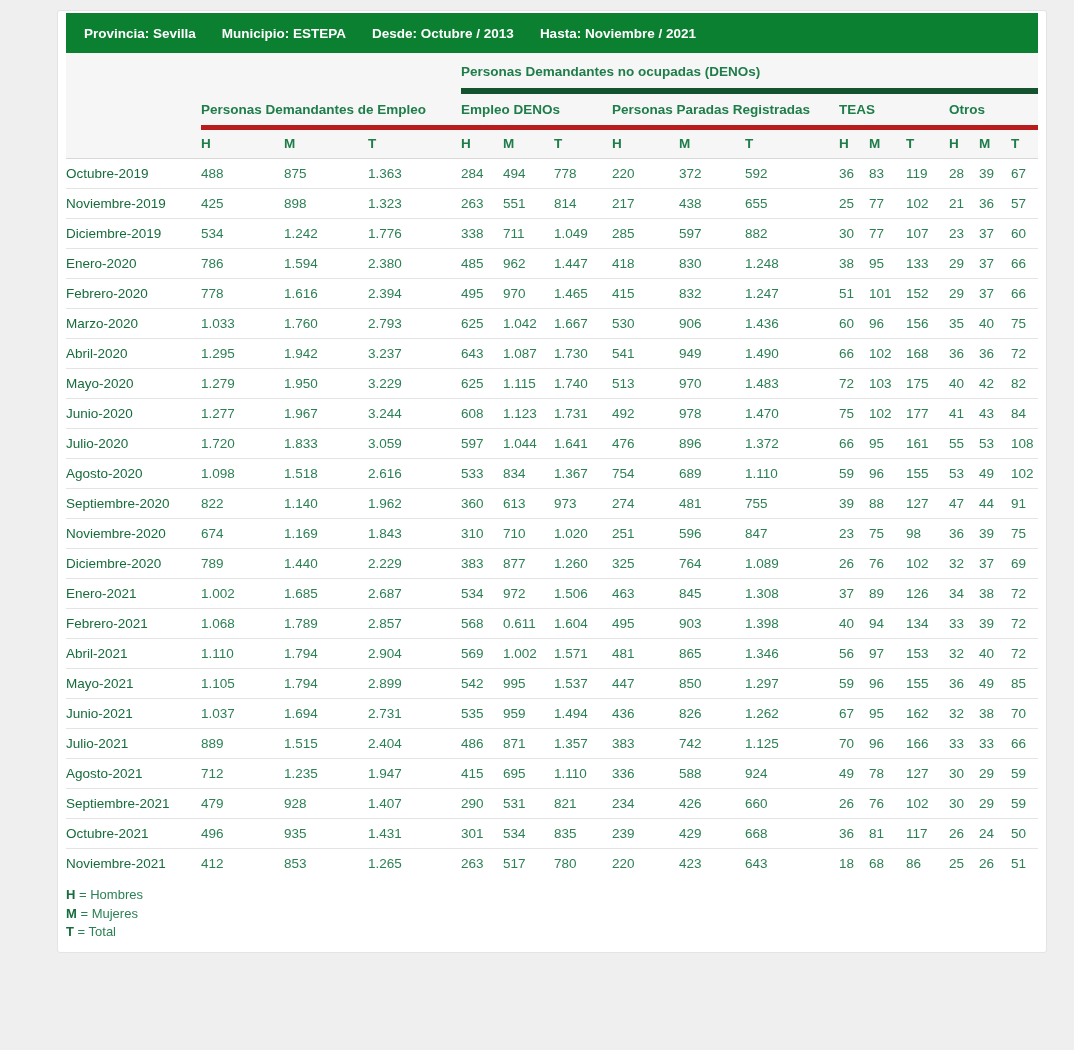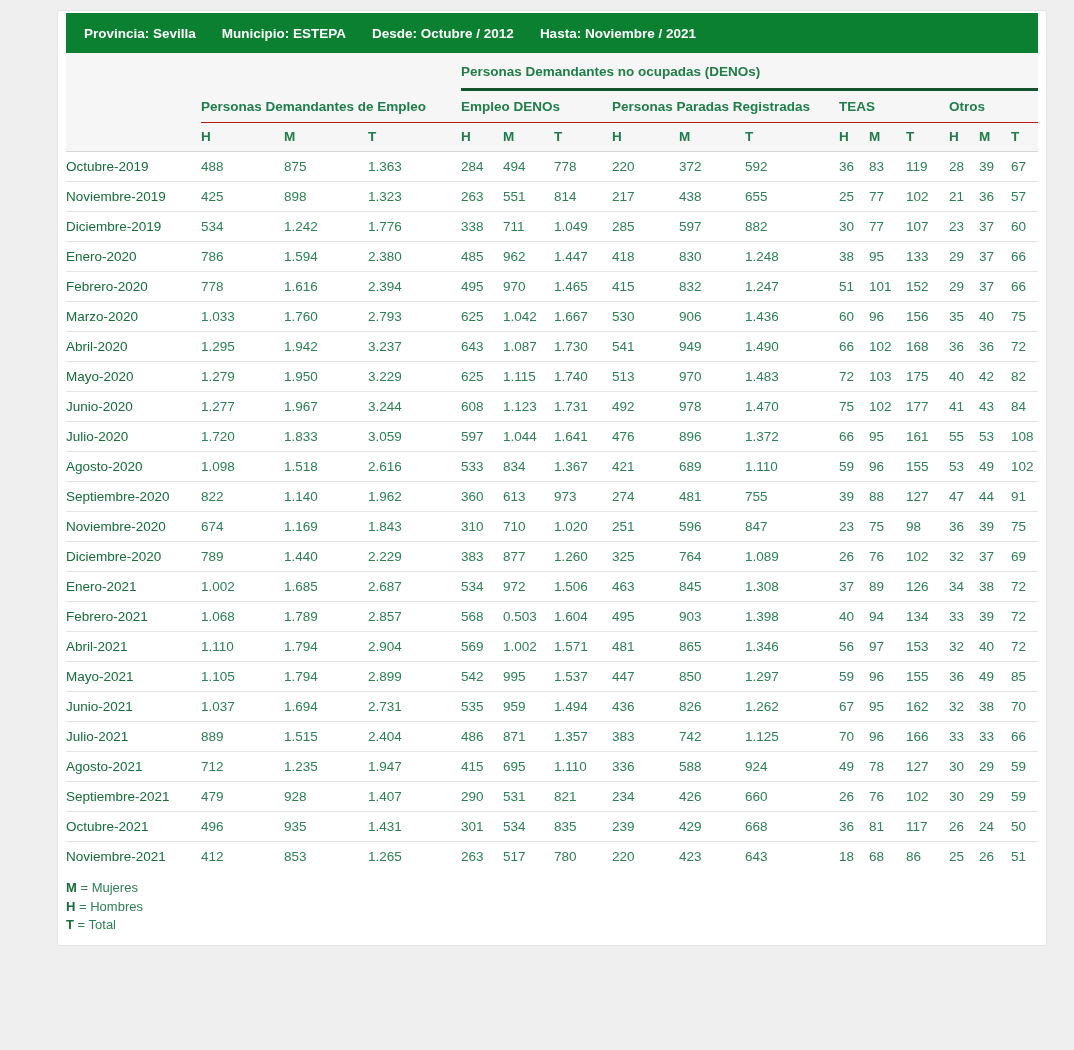--- a/index.html
+++ b/index.html
@@ -40,23 +40,23 @@
     background: #f6f6f6;
     text-align: left;
     vertical-align: bottom;
     color: #1e7d49;
     font-size: 13.5px;
     font-weight: 600;
     white-space: nowrap;
     overflow: visible;
   }
   tr.span-row th { padding: 11px 0 9px 0; }
-  tr.span-row th.span-deno { border-bottom: 3px solid #14532d; }
+  tr.span-row th.span-deno { border-bottom: 6px solid #14532d; }
   tr.group-row th { padding: 8px 0 8px 0; }
-  tr.group-row th.grp { border-bottom: 1px solid #b91c1c; }
+  tr.group-row th.grp { border-bottom: 5px solid #b91c1c; }
   tr.sub-row th {
     padding: 6px 0 7px 0;
     border-bottom: 1px solid #d8d8d8;
     font-weight: 700;
   }
   tbody td {
     padding: 7px 2px 7px 0;
     border-bottom: 1px solid #e4e4e4;
     color: #2d8055;
     font-size: 13.5px;
@@ -77,21 +77,21 @@
   .legend-key { color: #166c3b; font-weight: 700; }
 </style>
 </head>
 <body>
 
 <div class="card">
 
   <div class="title-bar">
     <span>Provincia: Sevilla</span>
     <span>Municipio: ESTEPA</span>
-    <span>Desde: Octubre / 2012</span>
+    <span>Desde: Octubre / 2013</span>
     <span>Hasta: Noviembre / 2021</span>
   </div>
 
   <table class="data-table">
     <colgroup>
       <col style="width:135px">
       <col style="width:83px">
         <col style="width:84px">
         <col style="width:93px">
       <col style="width:42px">
@@ -322,21 +322,21 @@
           <td>108</td>
         </tr>
         <tr>
           <td class="month-cell">Agosto-2020</td>
           <td>1.098</td>
           <td>1.518</td>
           <td>2.616</td>
           <td>533</td>
           <td>834</td>
           <td>1.367</td>
-          <td>421</td>
+          <td>754</td>
           <td>689</td>
           <td>1.110</td>
           <td>59</td>
           <td>96</td>
           <td>155</td>
           <td>53</td>
           <td>49</td>
           <td>102</td>
         </tr>
         <tr>
@@ -410,21 +410,21 @@
           <td>34</td>
           <td>38</td>
           <td>72</td>
         </tr>
         <tr>
           <td class="month-cell">Febrero-2021</td>
           <td>1.068</td>
           <td>1.789</td>
           <td>2.857</td>
           <td>568</td>
-          <td>0.503</td>
+          <td>0.611</td>
           <td>1.604</td>
           <td>495</td>
           <td>903</td>
           <td>1.398</td>
           <td>40</td>
           <td>94</td>
           <td>134</td>
           <td>33</td>
           <td>39</td>
           <td>72</td>
@@ -570,18 +570,18 @@
           <td>68</td>
           <td>86</td>
           <td>25</td>
           <td>26</td>
           <td>51</td>
         </tr>
       </tbody>
   </table>
 
   <div class="legend" id="legend">
+      <div><span class="legend-key">H</span> = Hombres</div>
       <div><span class="legend-key">M</span> = Mujeres</div>
-      <div><span class="legend-key">H</span> = Hombres</div>
       <div><span class="legend-key">T</span> = Total</div>
     </div>
 
 </div>
 
 </body></html>

